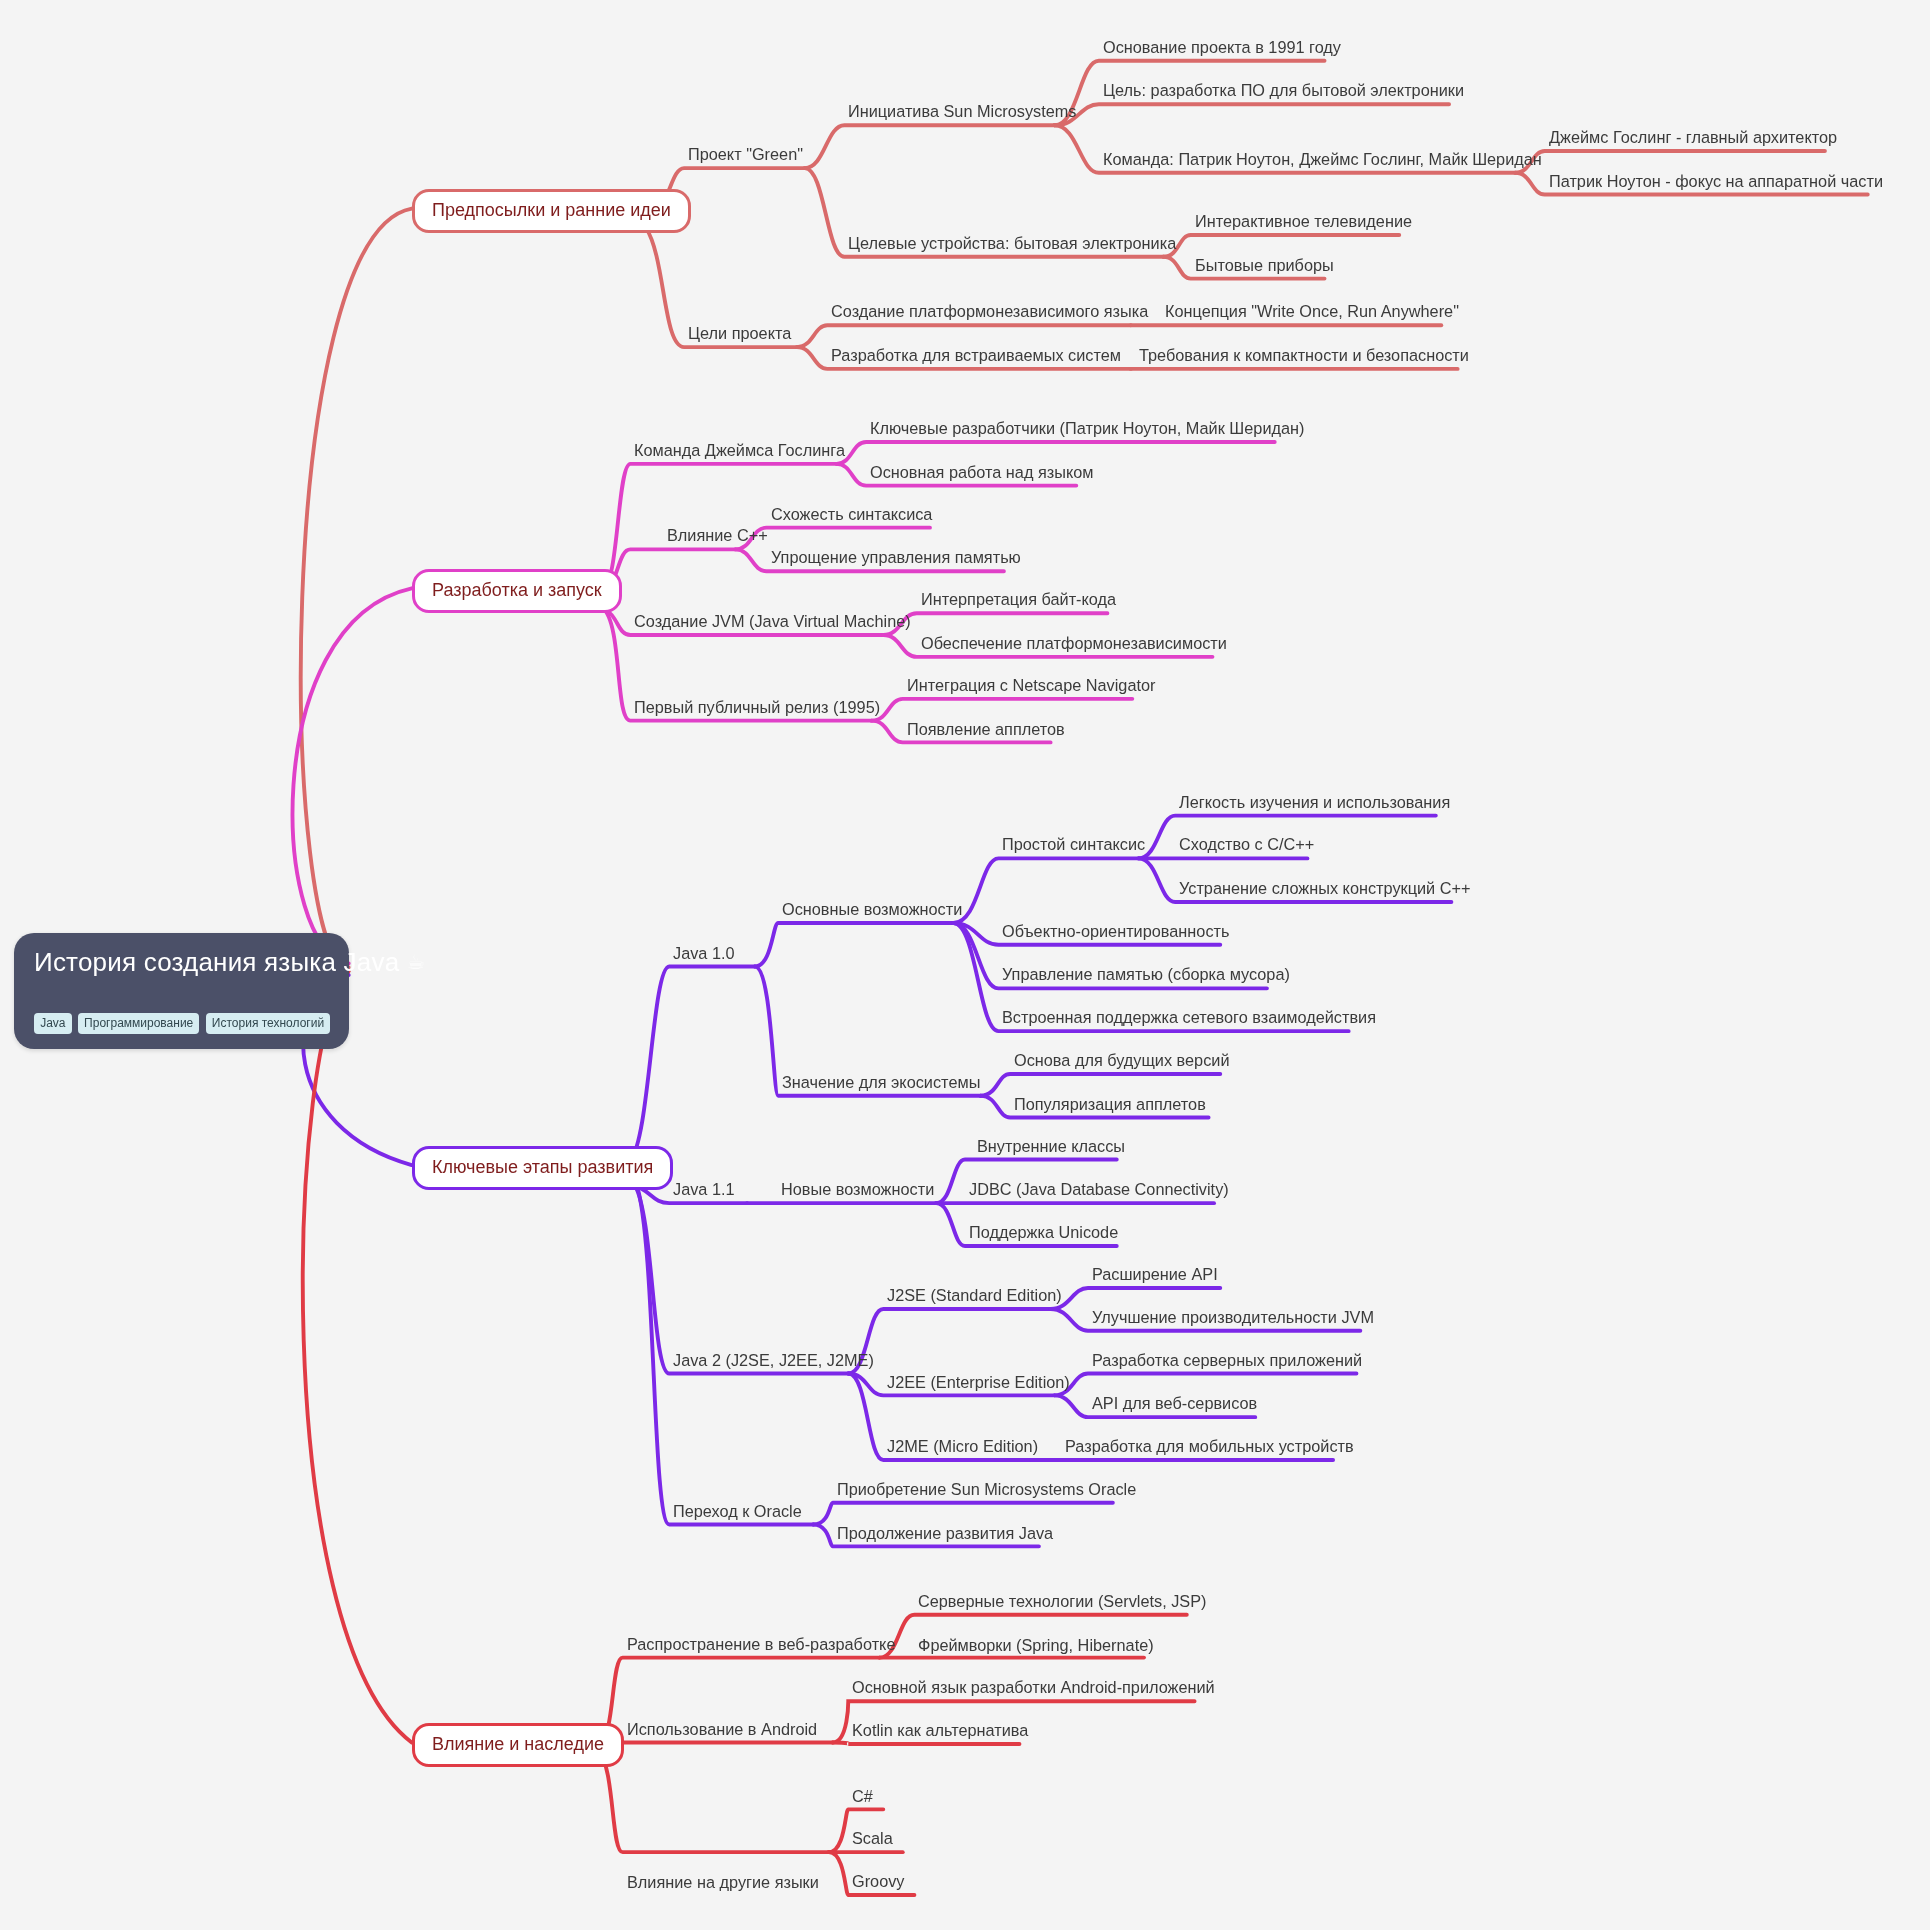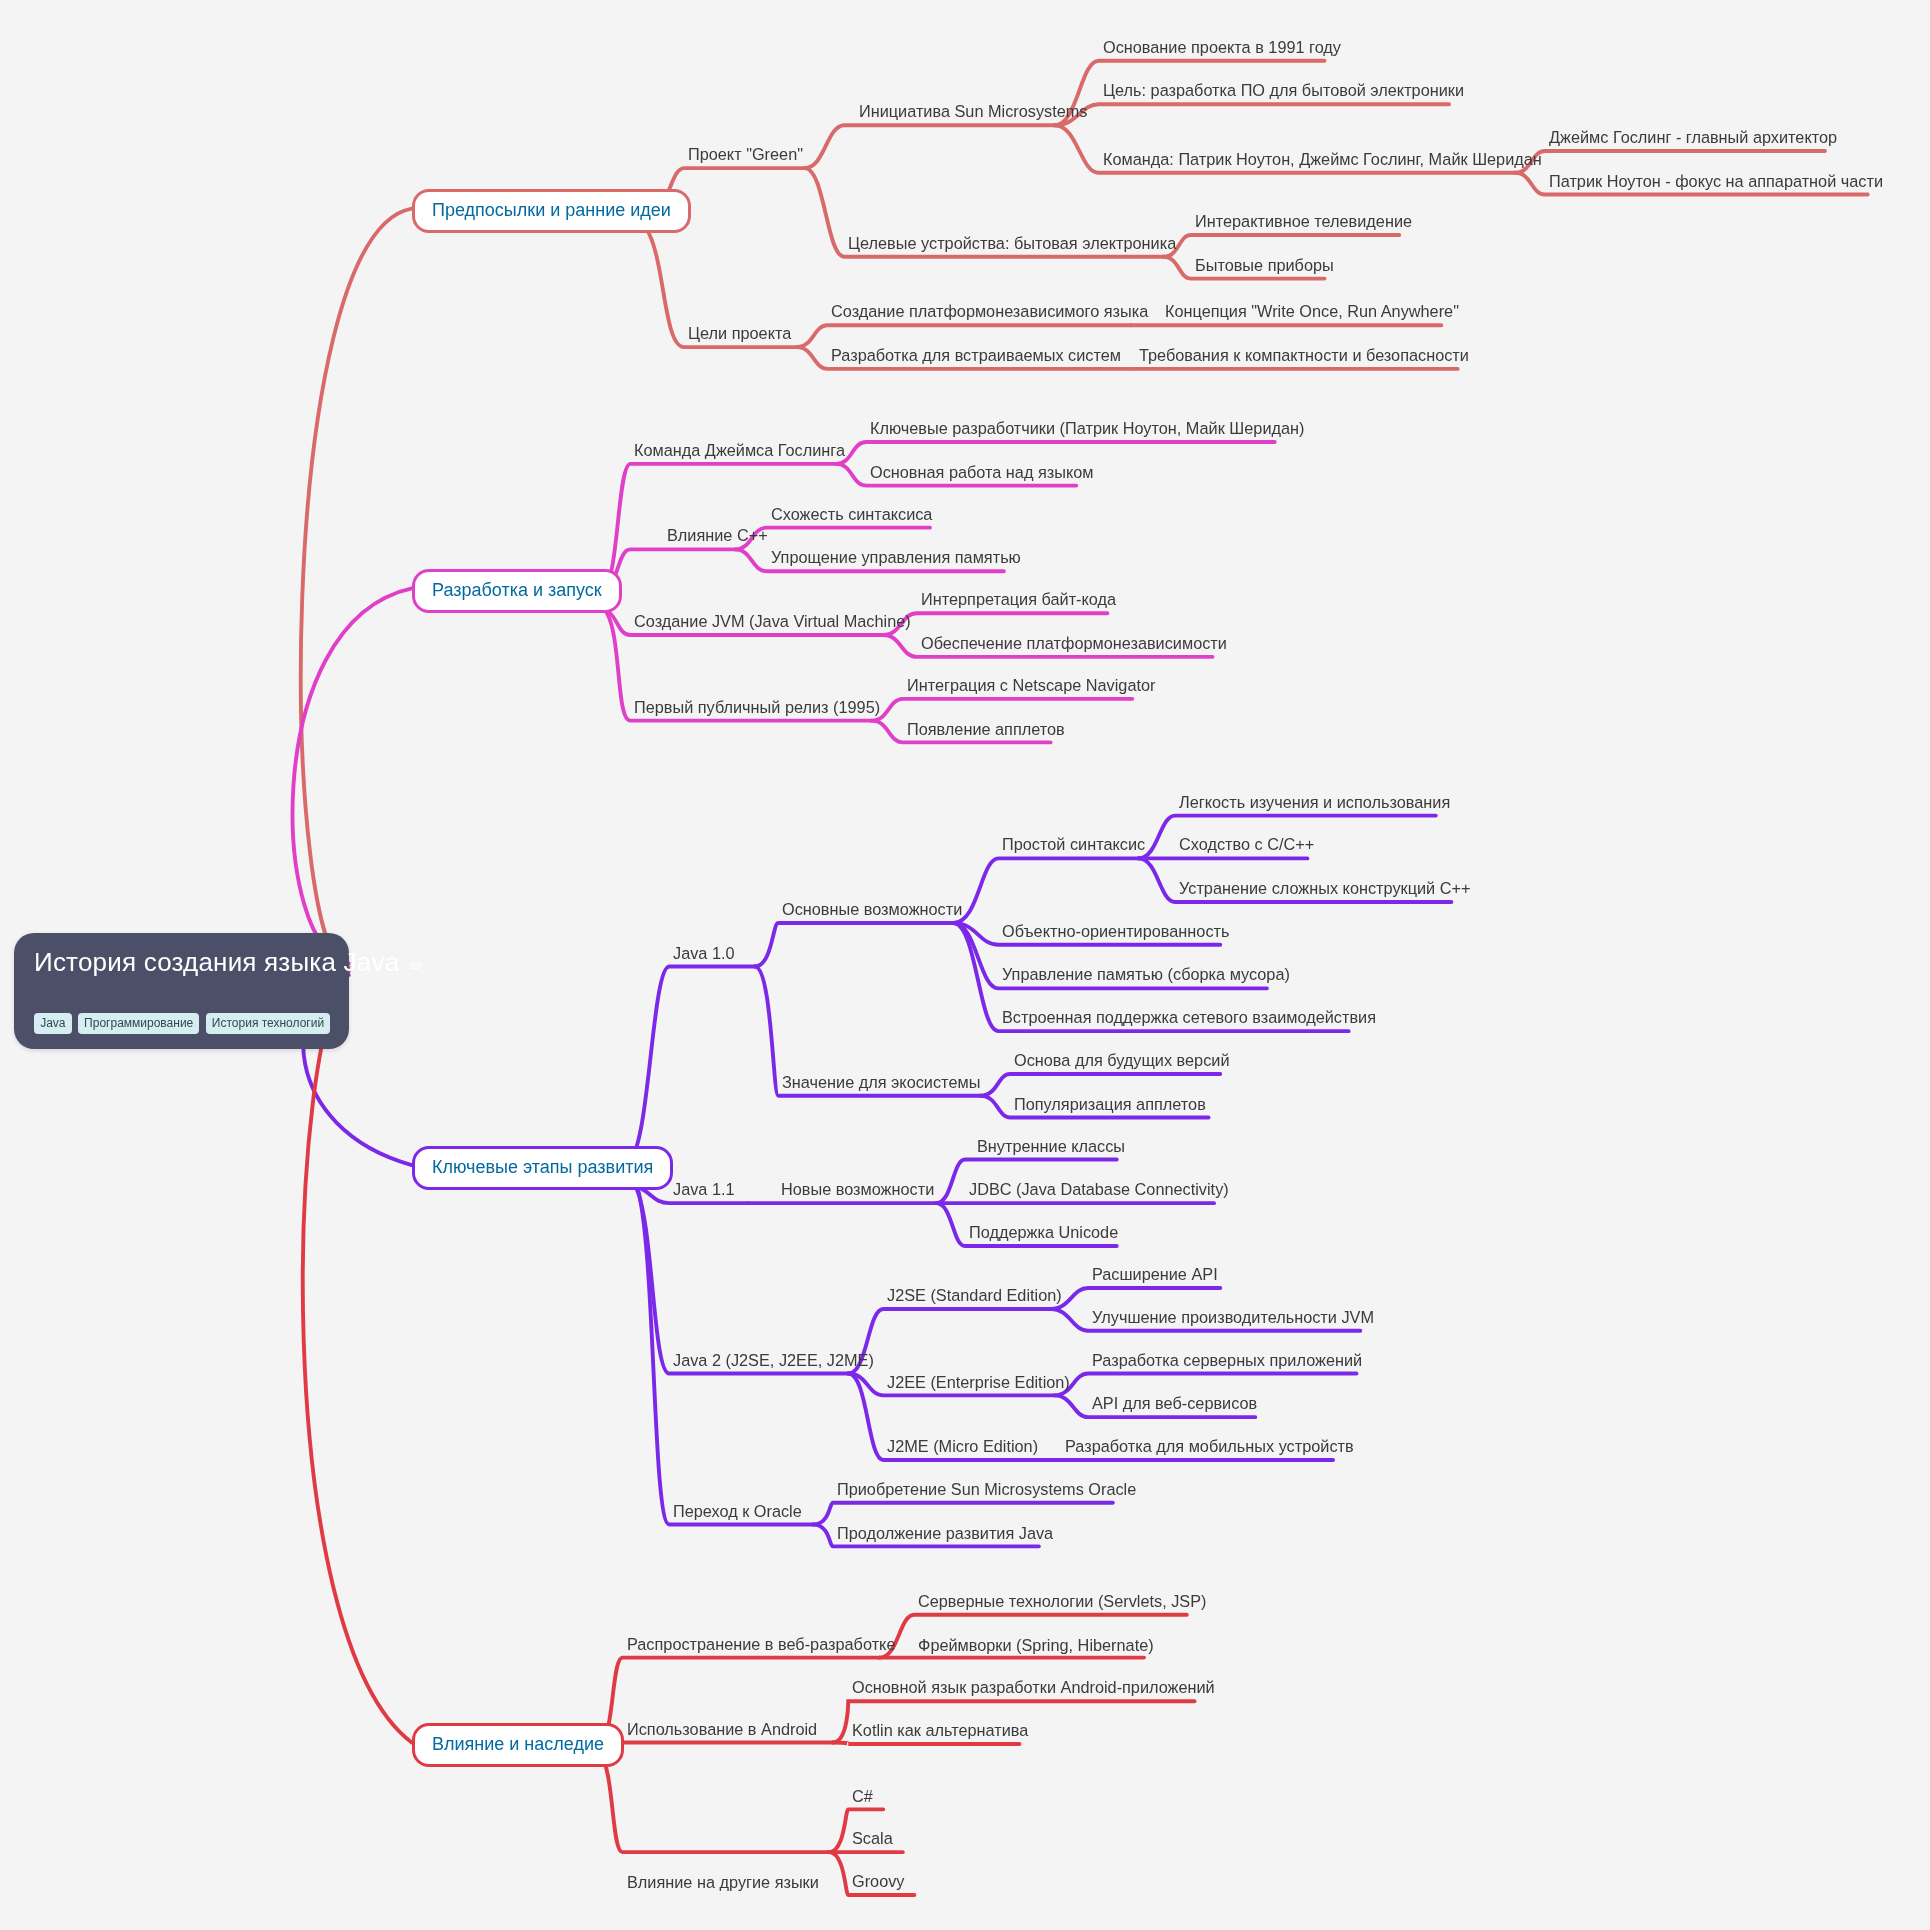--- a/index.html
+++ b/index.html
@@ -35,21 +35,21 @@
     font-size:12px;line-height:17px;
     padding:1.6px 6.2px 2.3px 6.2px;border-radius:3.9px;
   }
 
   
   .pill{
     background:#ffffff;
     border:3.9px solid #000;
     border-radius:17px;
     padding:7px 17px 8.6px 17px;
-    font-size:18px;line-height:22px;color:#0369a1;
+    font-size:18px;line-height:22px;color:#7f1d1d;
     box-sizing:border-box;
   }
   .pill.c-red{border-color:#d96a6a;}
   .pill.c-pink{border-color:#e040c8;}
   .pill.c-purple{border-color:#7c28e8;}
   .pill.c-red2{border-color:#e03b45;}
 
   
   .lbl{
     font-size:16.3px;line-height:20px;color:#3b3b3b;
@@ -172,21 +172,21 @@
     <div class="tags">
       <span class="tag">Java</span>
       <span class="tag">Программирование</span>
       <span class="tag">История технологий</span>
     </div>
   </div>
 
   <div class="node pill c-red" style="left:412px;top:189px;">Предпосылки и ранние идеи</div>
 
   <div class="node lbl" style="left:688px;top:168px;">Проект "Green"</div>
-  <div class="node lbl" style="left:848px;top:125px;margin-left:11px;">Инициатива Sun Microsystems</div>
+  <div class="node lbl" style="left:848px;top:125px;">Инициатива Sun Microsystems</div>
   <div class="node lbl" style="left:1103px;top:61px;">Основание проекта в 1991 году</div>
   <div class="node lbl" style="left:1103px;top:104px;">Цель: разработка ПО для бытовой электроники</div>
   <div class="node lbl" style="left:1103px;top:173px;">Команда: Патрик Ноутон, Джеймс Гослинг, Майк Шеридан</div>
   <div class="node lbl" style="left:1549px;top:151px;">Джеймс Гослинг - главный архитектор</div>
   <div class="node lbl" style="left:1549px;top:195px;">Патрик Ноутон - фокус на аппаратной части</div>
   <div class="node lbl" style="left:848px;top:257px;">Целевые устройства: бытовая электроника</div>
   <div class="node lbl" style="left:1195px;top:235px;">Интерактивное телевидение</div>
   <div class="node lbl" style="left:1195px;top:279px;">Бытовые приборы</div>
   <div class="node lbl" style="left:688px;top:347px;">Цели проекта</div>
   <div class="node lbl" style="left:831px;top:325px;">Создание платформонезависимого языка</div>

